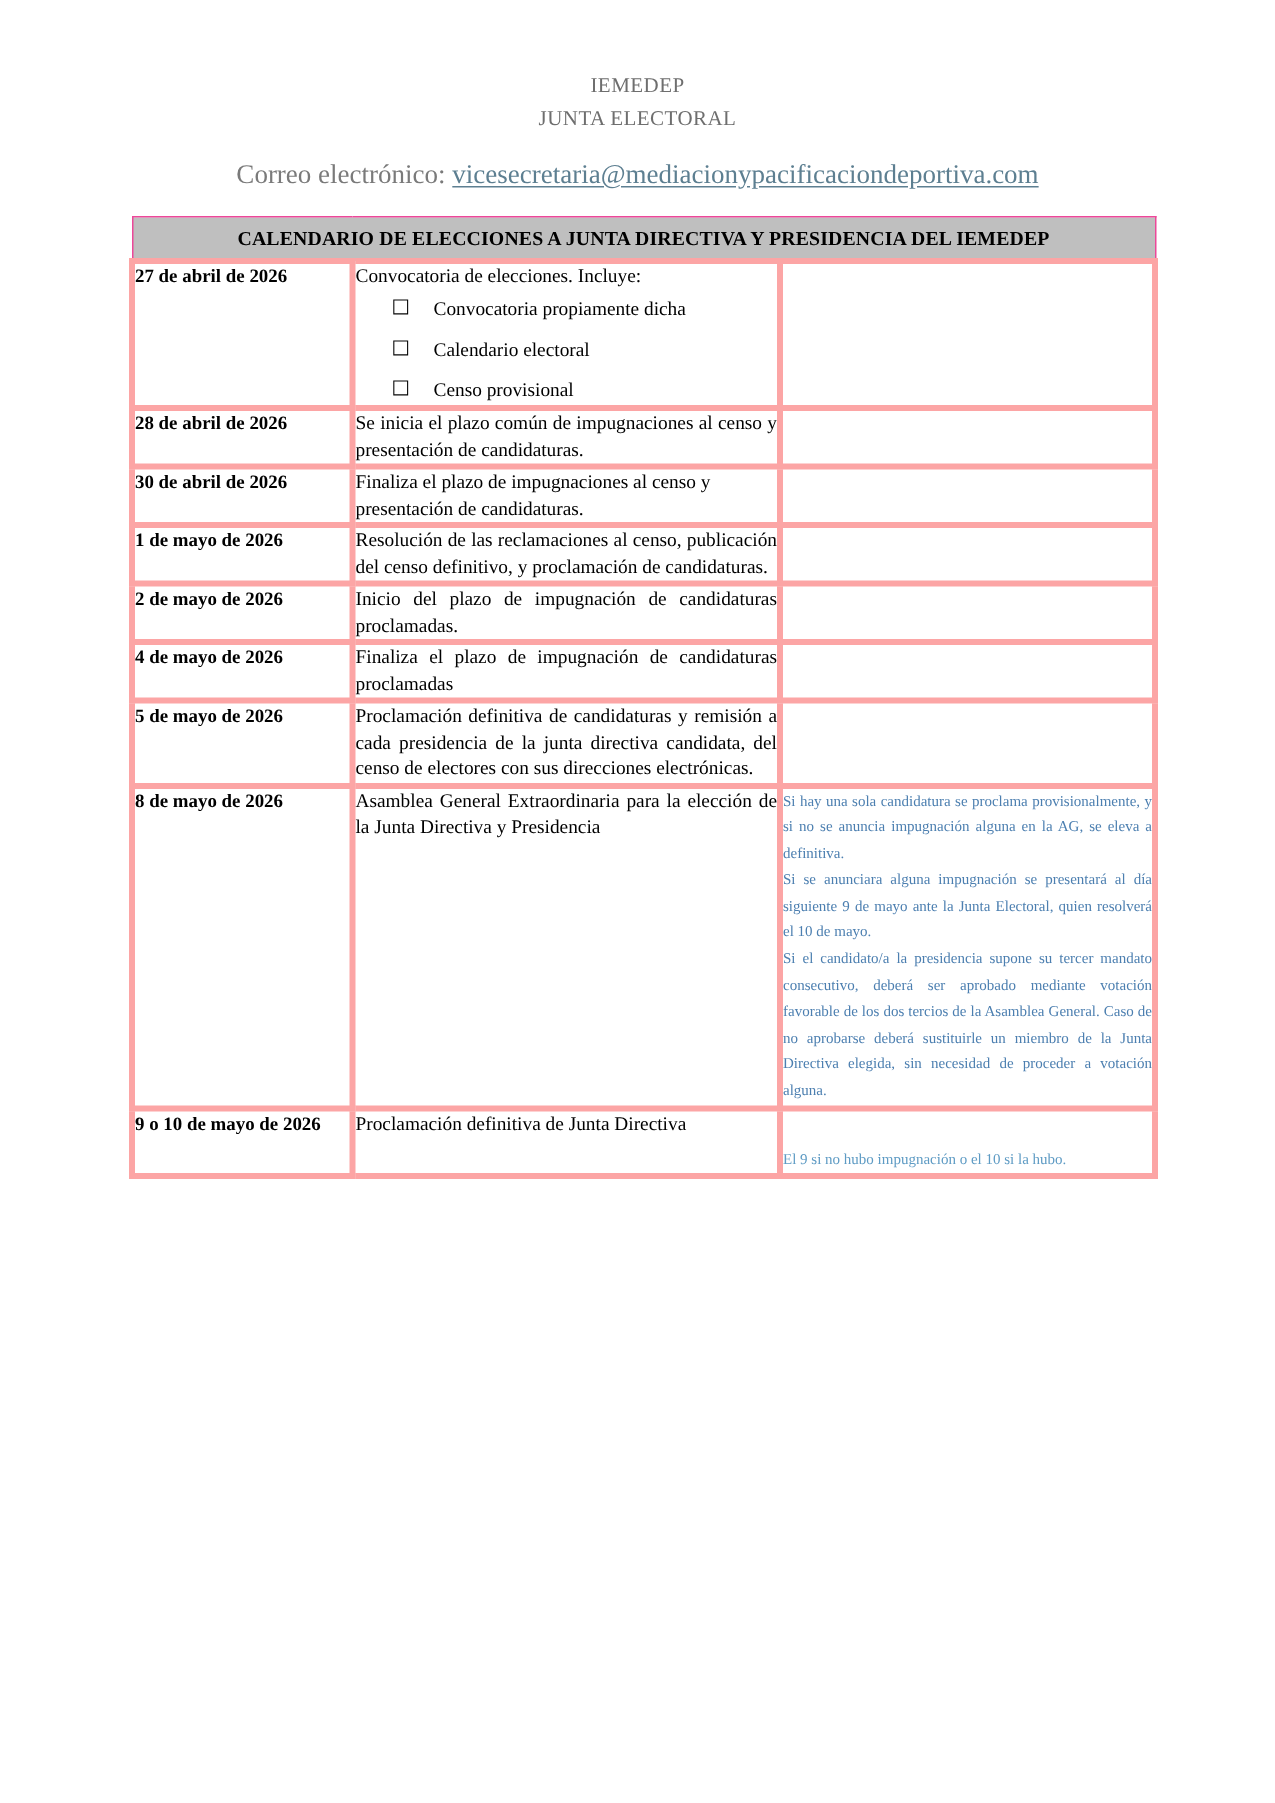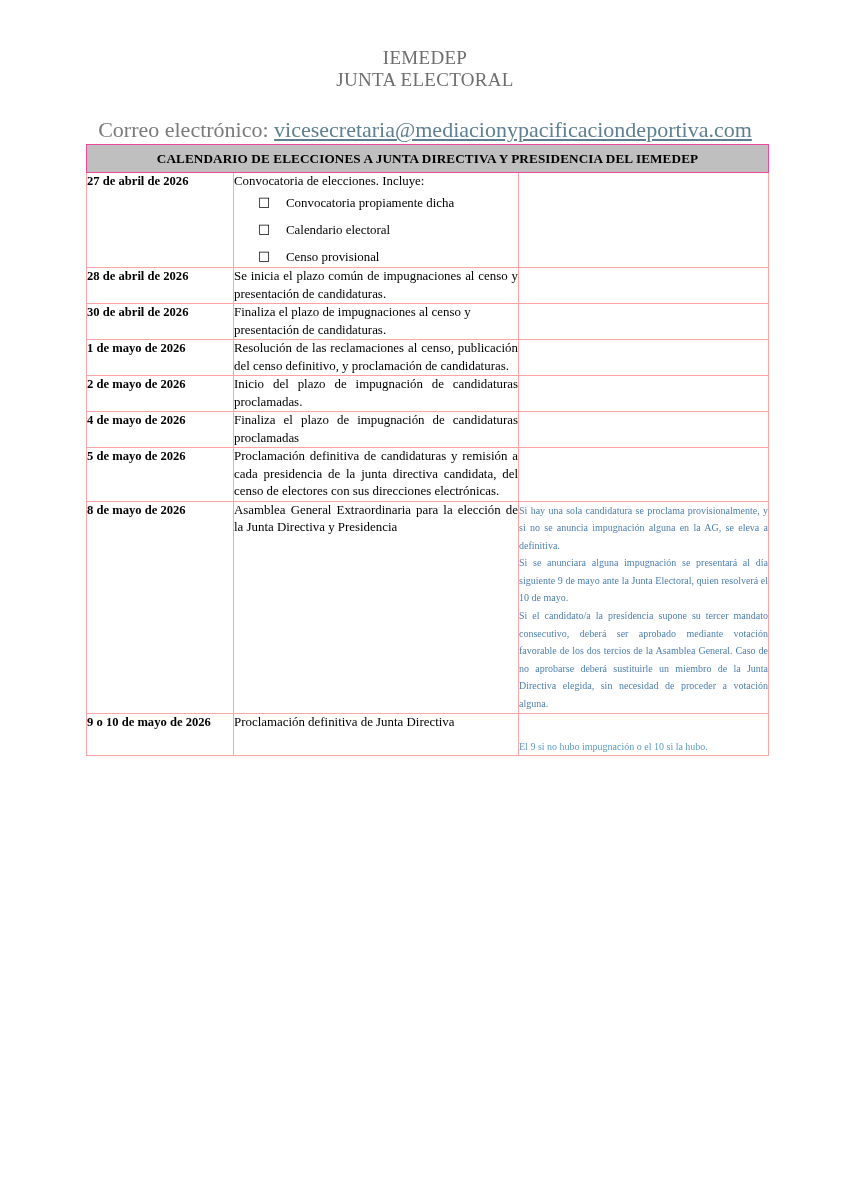--- a/index.html
+++ b/index.html
@@ -26,48 +26,48 @@
 
   
   .doc-header {
     position: absolute;
     top: 47px;
     left: 0;
     width: 850px;
     text-align: center;
   }
   .org-line {
-    font-size: 19px;
+    font-size: 14px;
     line-height: 22px;
     color: #6e6e6e;
     letter-spacing: 0.3px;
   }
   .email-line {
-    margin-top: 28px;
-    font-size: 22px;
+    margin-top: 14px;
+    font-size: 18px;
     line-height: 22px;
     color: #7a7a7a;
   }
   .email-link {
     color: #5d7f91;
     text-decoration: underline;
     text-underline-offset: 2px;
   }
 
   
   .cal-table {
     position: absolute;
     top: 144px;
     left: 86px;
     width: 682px;
     border-collapse: collapse;
     table-layout: fixed;
   }
   .cal-table td, .cal-table th {
-    border: 1px solid #fca5a5;
+    border: 4px solid #fca5a5;
     vertical-align: top;
     padding: 0;
   }
   .cal-table th.title-cell {
     background: #bfbfbf;
     border: 1px solid #ec4899;
     text-align: center;
     font-weight: bold;
     font-size: 13.2px;
     letter-spacing: 0.1px;

